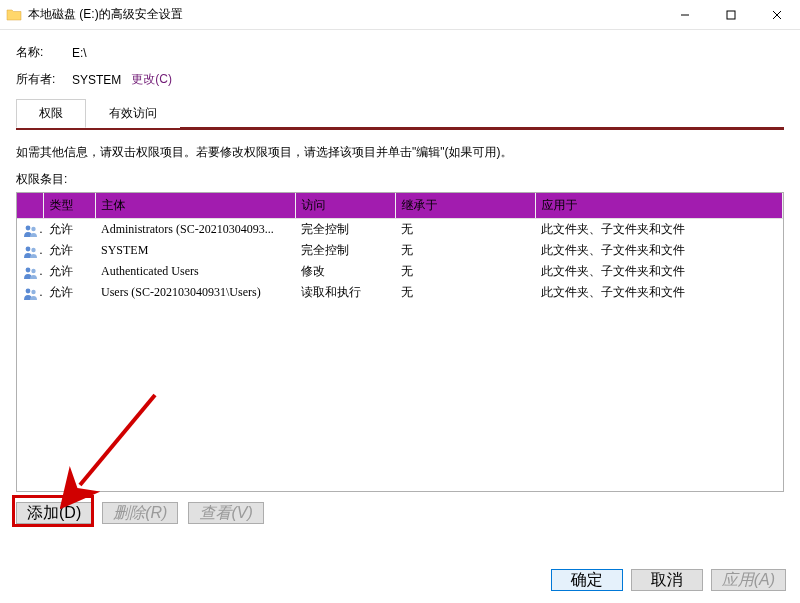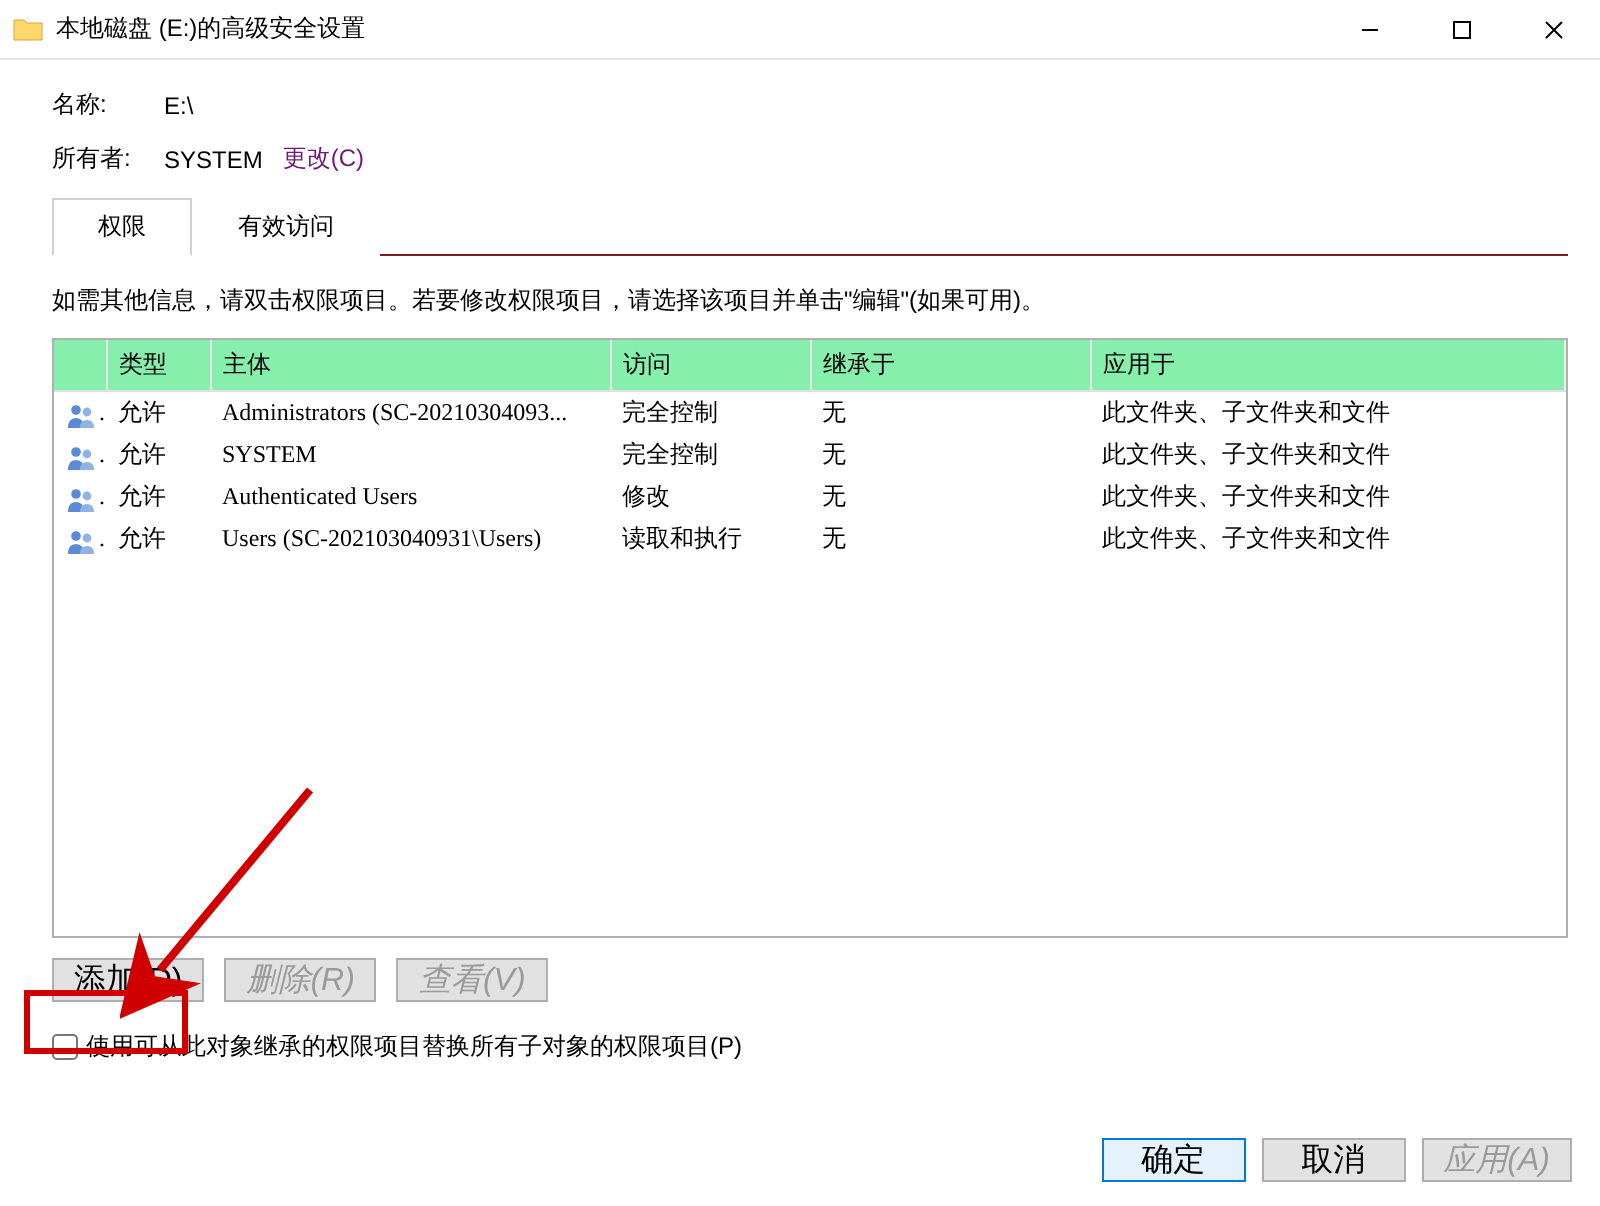--- a/index.html
+++ b/index.html
@@ -31,33 +31,32 @@
   .titlebar .spacer { flex: 1; }
   .winbtn {
     width: 46px; height: 30px;
     display: inline-flex; align-items: center; justify-content: center;
     font-size: 12px;
     color: #333;
   }
   
   .content {
     padding: 14px 16px 14px 16px;
-    margin-left: 10px;
   }
   .row {
     display: flex;
     align-items: center;
     margin-bottom: 10px;
   }
   .row .label { width: 56px; }
   .link { color: #701a75; cursor: pointer; margin-left: 10px; }
   
   .tabs {
     display: flex;
-    border-bottom: 1px solid #7f1d1d;
+    border-bottom: 3px solid #7f1d1d;
     margin-top: 8px;
   }
   .tab {
     padding: 5px 22px;
     border: 1px solid transparent;
     border-bottom: none;
     cursor: pointer;
     position: relative;
     top: 1px;
     background: #fff;
@@ -77,21 +76,21 @@
   }
   table {
     width: 100%;
     border-collapse: collapse;
     table-layout: fixed;
   }
   thead th {
     text-align: left;
     font-weight: normal;
     padding: 4px 6px;
-    background: #86efac;
+    background: #a21caf;
     border-bottom: 1px solid #e0e0e0;
     border-right: 1px solid #f0f0f0;
   }
   tbody td {
     padding: 2px 6px;
     white-space: nowrap;
     overflow: hidden;
     text-overflow: ellipsis;
   }
   tbody tr { height: 20px; font-family: Liberation Serif, serif; }
@@ -201,20 +200,21 @@
     <span>SYSTEM</span>
     <span class="link">更改(C)</span>
   </div>
 
   <div class="tabs">
     <div class="tab active">权限</div>
     <div class="tab">有效访问</div>
   </div>
 
   <div class="instructions">如需其他信息，请双击权限项目。若要修改权限项目，请选择该项目并单击"编辑"(如果可用)。</div>
+  <div class="entries-label">权限条目:</div>
 
   <div class="table-wrap">
     <table>
       <colgroup>
         <col style="width:26px">
         <col style="width:52px">
         <col style="width:200px">
         <col style="width:100px">
         <col style="width:140px">
         <col>
@@ -285,24 +285,20 @@
         </tbody>
     </table>
   </div>
 
   <div class="action-row">
     <button class="btn">添加(D)</button>
     <button class="btn disabled">删除(R)</button>
     <button class="btn disabled">查看(V)</button>
   </div>
 
-  <div class="checkbox-row">
-    <input type="checkbox" style="">
-    <label>使用可从此对象继承的权限项目替换所有子对象的权限项目(P)</label>
-  </div>
 
 </div>
 
 <div class="footer">
   <button class="btn primary">确定</button>
   <button class="btn">取消</button>
   <button class="btn disabled">应用(A)</button>
 </div>
 
 <div class="red-box annotation"></div>

